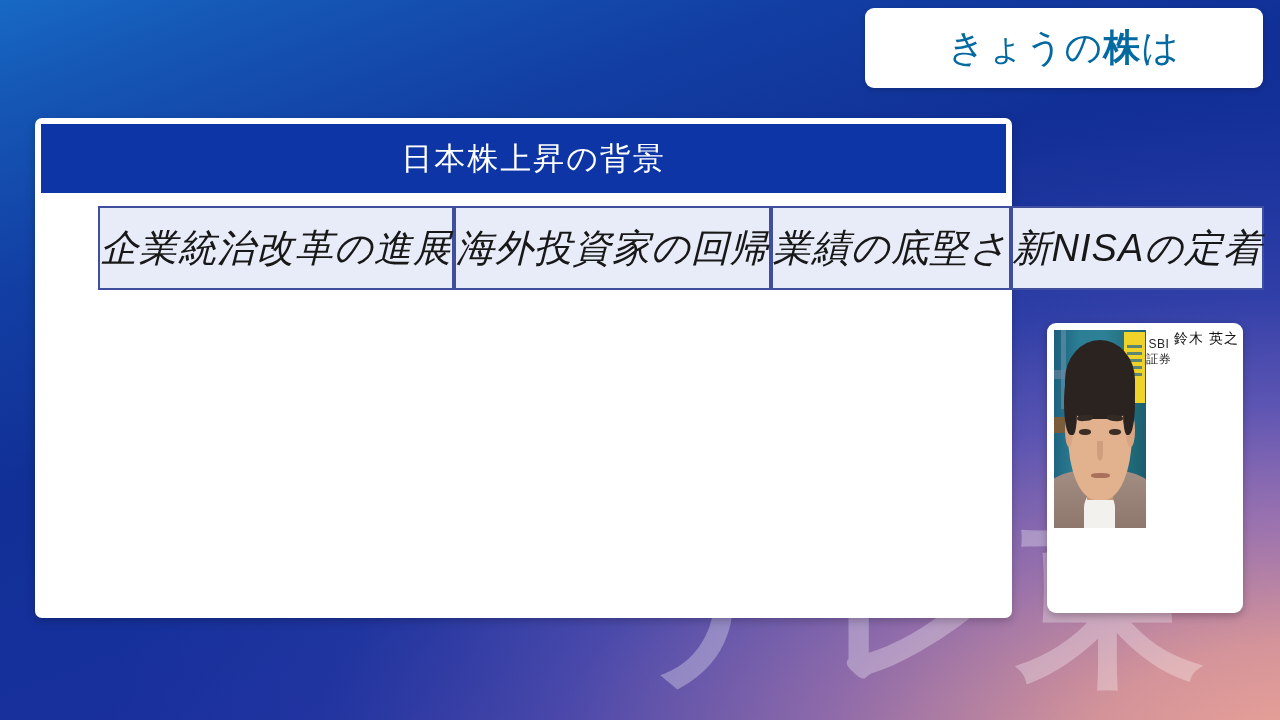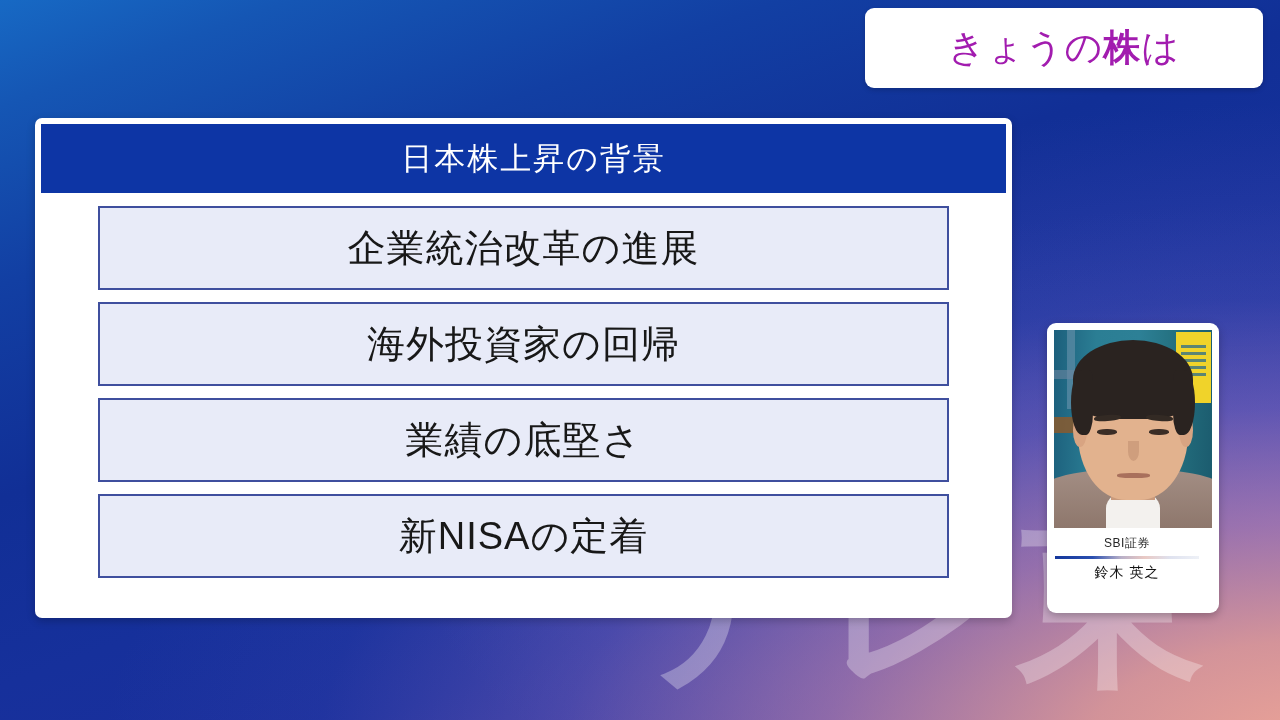--- a/index.html
+++ b/index.html
@@ -42,21 +42,21 @@
     width:398px; height:80px;
     background:#ffffff;
     border-radius:9px 9px 9px 9px;
     display:flex;
     align-items:center;
     justify-content:center;
     box-shadow:0 2px 5px rgba(0,0,0,0.18);
   }
   #program-banner .btext {
     font-size:37px;
-    color:#a21caf;
+    color:#0369a1;
     letter-spacing:1px;
     white-space:nowrap;
   }
   #program-banner .btext b { font-weight:700; }
 
   
   #main-card {
     position:absolute;
     left:35px; top:118px;
     width:977px; height:500px;
@@ -78,22 +78,22 @@
     color:#ffffff;
     font-size:31px;
     letter-spacing:2px;
     font-weight:400;
     white-space:nowrap;
   }
 
   #item-list {
     padding:13px 57px 0 57px;
     display:flex;
-    flex-direction:column;
-    gap:12px;
+    flex-direction:row;
+    font-style:italic;
   }
 
   .item-box {
     height:84px;
     background:#e8ebf8;
     border:2px solid #3f4f9e;
     display:flex;
     align-items:center;
     justify-content:center;
   }
@@ -101,27 +101,26 @@
     font-size:38px;
     color:#181818;
     letter-spacing:1px;
     white-space:nowrap;
   }
 
   
   #presenter-card {
     position:absolute;
     left:1047px; top:323px;
-    width:172px; height:290px;
+    width:196px; height:290px;
     background:#ffffff;
     border-radius:9px;
     box-shadow:0 3px 8px rgba(0,0,0,0.26);
-    padding:7px 19px 0 7px;
-    display:flex;
-    flex-direction:column;
+    padding:7px 4px 0 7px;
+    display:flex;
   }
 
   #presenter-photo {
     position:relative;
     width:158px; height:198px;
     overflow:hidden;
     background:#1d6a84;
   }
   
   #presenter-photo .bg-wall {

